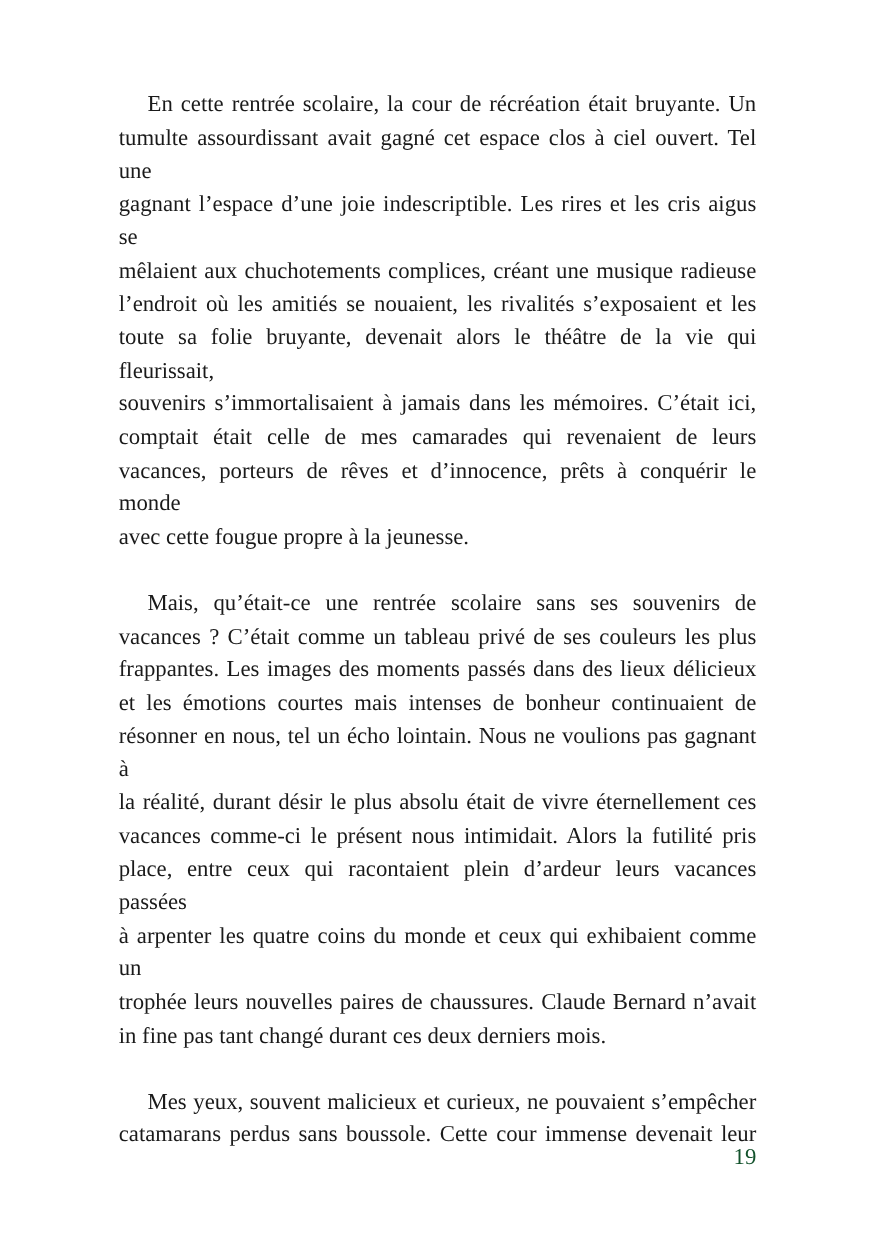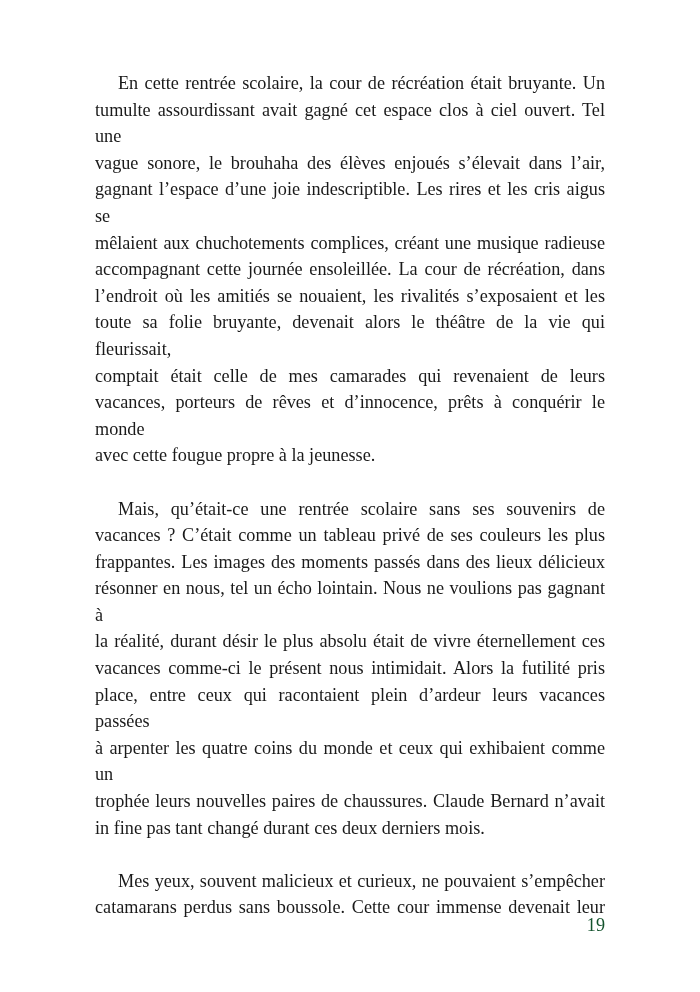--- a/index.html
+++ b/index.html
@@ -24,35 +24,35 @@
       font-size: 18.2px; color: #14532d;
     }
   </style>
 </head>
 <body>
 
 <div class="page">
   <p class="para">
     <span class="line first">En cette rentrée scolaire, la cour de récréation était bruyante. Un</span>
     <span class="line">tumulte assourdissant avait gagné cet espace clos à ciel ouvert. Tel une</span>
-    <span class="line">vague sonore, le brouhaha des élèves enjoués s’élevait dans l’air,</span>
     <span class="line">gagnant l’espace d’une joie indescriptible. Les rires et les cris aigus se</span>
     <span class="line">mêlaient aux chuchotements complices, créant une musique radieuse</span>
-    <span class="line">accompagnant cette journée ensoleillée. La cour de récréation, dans</span>
     <span class="line">l’endroit où les amitiés se nouaient, les rivalités s’exposaient et les</span>
     <span class="line">toute sa folie bruyante, devenait alors le théâtre de la vie qui fleurissait,</span>
+    <span class="line">souvenirs s’immortalisaient à jamais dans les mémoires. C’était ici,</span>
     <span class="line">comptait était celle de mes camarades qui revenaient de leurs</span>
     <span class="line">vacances, porteurs de rêves et d’innocence, prêts à conquérir le monde</span>
     <span class="line last">avec cette fougue propre à la jeunesse.</span>
   </p>
 
   <p class="para">
     <span class="line first">Mais, qu’était-ce une rentrée scolaire sans ses souvenirs de</span>
     <span class="line">vacances ? C’était comme un tableau privé de ses couleurs les plus</span>
     <span class="line">frappantes. Les images des moments passés dans des lieux délicieux</span>
+    <span class="line">et les émotions courtes mais intenses de bonheur continuaient de</span>
     <span class="line">résonner en nous, tel un écho lointain. Nous ne voulions pas gagnant à</span>
     <span class="line">la réalité, durant désir le plus absolu était de vivre éternellement ces</span>
     <span class="line">vacances comme-ci le présent nous intimidait. Alors la futilité pris</span>
     <span class="line">place, entre ceux qui racontaient plein d’ardeur leurs vacances passées</span>
     <span class="line">à arpenter les quatre coins du monde et ceux qui exhibaient comme un</span>
     <span class="line">trophée leurs nouvelles paires de chaussures. Claude Bernard n’avait</span>
     <span class="line last">in fine pas tant changé durant ces deux derniers mois.</span>
   </p>
 
   <p class="para">

